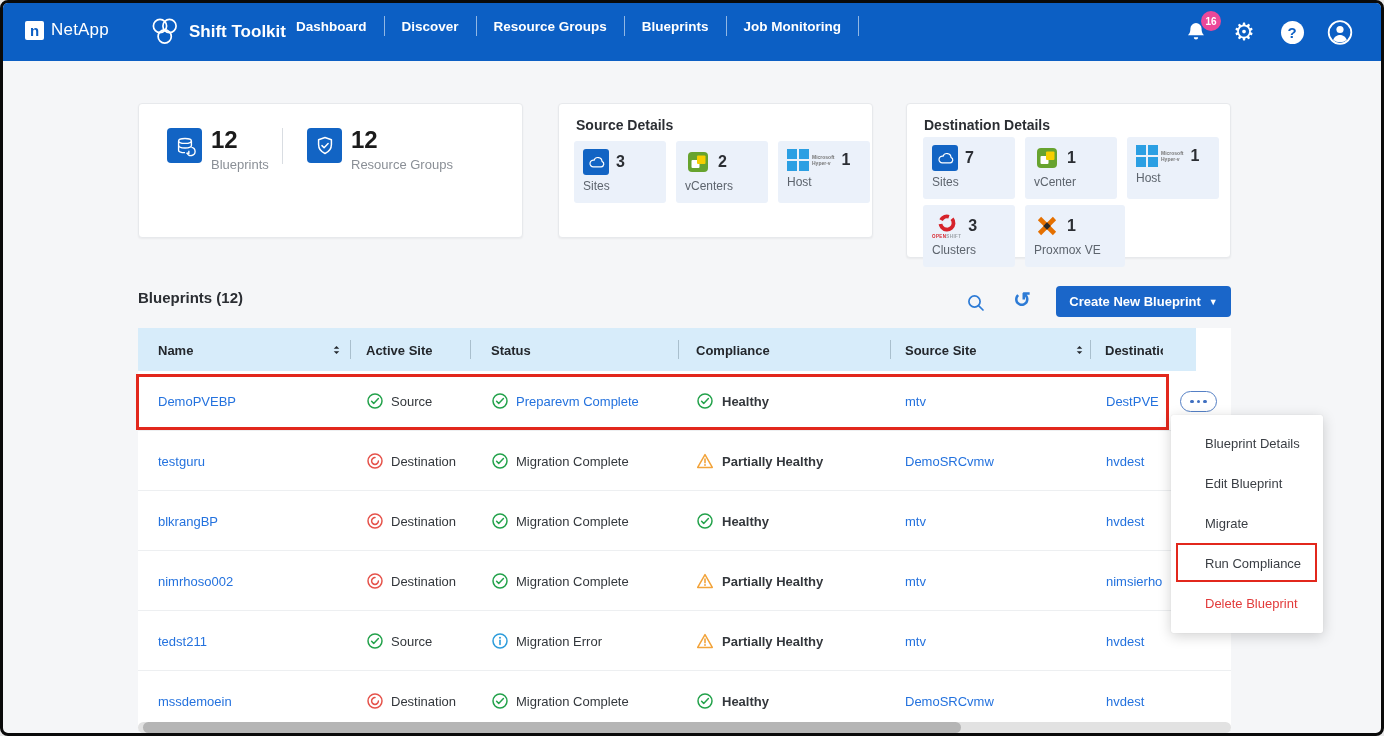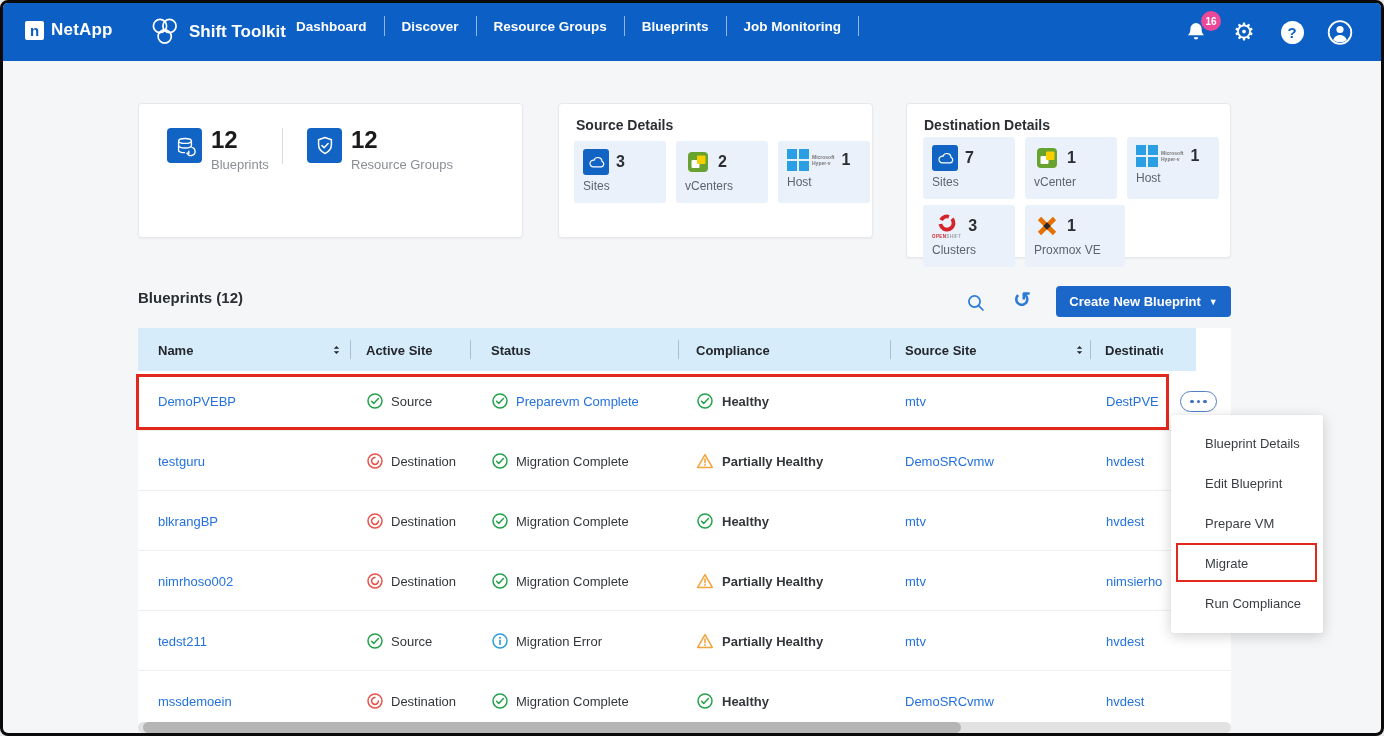--- a/index.html
+++ b/index.html
@@ -7,21 +7,21 @@
   body { font-family:"Liberation Sans", sans-serif; }
   .frame { position:relative; width:1384px; height:736px; background:#F5F6F8;
            border:3px solid #0a0a0a; border-radius:8px; overflow:hidden; }
 
   
   .topbar { position:absolute; left:0; top:0; width:100%; height:58px; background:#0C5FC4; }
   .brand { position:absolute; left:22px; top:17px; display:flex; align-items:center; gap:7px; }
   .brand-glyph { width:19px; height:19px; background:#fff; border-radius:2px; display:flex;
                  align-items:center; justify-content:center; color:#0C5FC4; font-weight:bold;
                  font-size:15px; line-height:1; }
-  .brand-name { color:#fff; font-weight:bold; font-size:17px; letter-spacing:.2px; }
+  .brand-name { color:#fff; font-weight:normal; font-size:17px; letter-spacing:.2px; }
   .appmark { position:absolute; left:146px; top:13px; display:flex; align-items:center; gap:9px; }
   .app-title { color:#fff; font-weight:bold; font-size:17px; }
   .topnav { position:absolute; left:276px; top:0; height:46px; display:flex; align-items:center; }
   .topnav-item { color:#fff; font-size:13.5px; font-weight:bold; padding:0 17px; cursor:pointer; white-space:nowrap; }
   .topnav-sep { width:1px; height:20px; background:rgba(255,255,255,.55); }
   .top-icons { position:absolute; right:28px; top:0; height:58px; display:flex; align-items:center; gap:22px; }
   .top-icon { position:relative; width:26px; height:26px; display:flex; align-items:center; justify-content:center; cursor:pointer; }
   .badge { position:absolute; top:-8px; right:-12px; min-width:20px; height:20px; border-radius:10px;
            background:#ec4899; color:#fff; font-size:10px; font-weight:bold; display:flex;
            align-items:center; justify-content:center; padding:0 4px; }
@@ -489,23 +489,23 @@
     <div class="ellipsis-btn">
       <i></i>
         <i></i>
         <i></i>
     </div>
   </div>
 
   <div class="menu">
     <div class="menu-item">Blueprint Details</div>
     <div class="menu-item">Edit Blueprint</div>
-    <div class="menu-item">Prepare VM</div>
     <div class="menu-item">Migrate</div>
     <div class="menu-item">Run Compliance</div>
+    <div class="menu-item danger">Delete Blueprint</div>
     <div class="menu-red-box"></div>
   </div>
 
   <div class="hscroll-track">
     <div class="hscroll-thumb"></div>
   </div>
 
 </div>
 
 </body></html>

